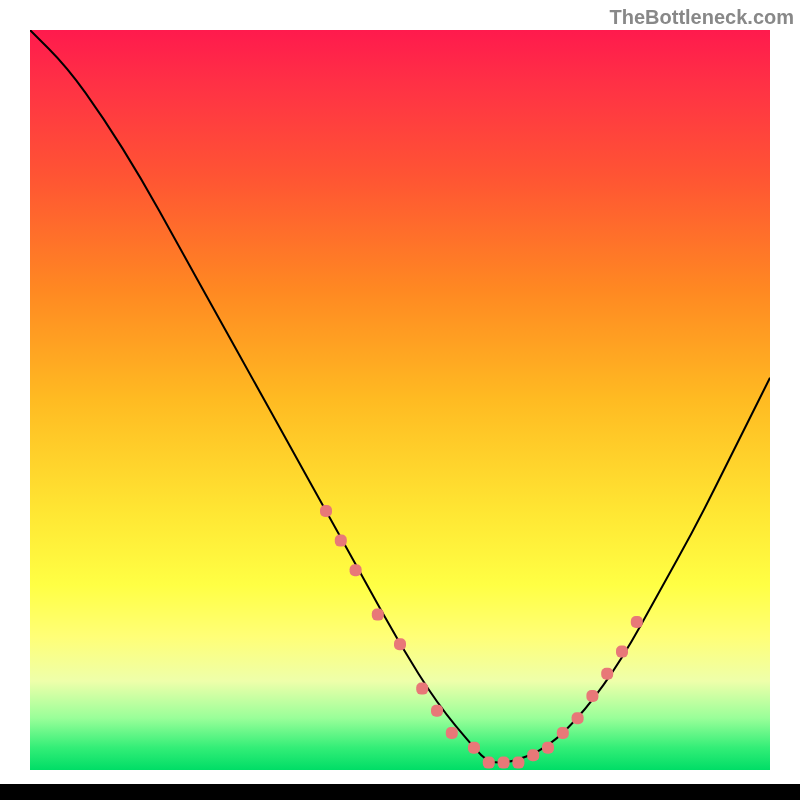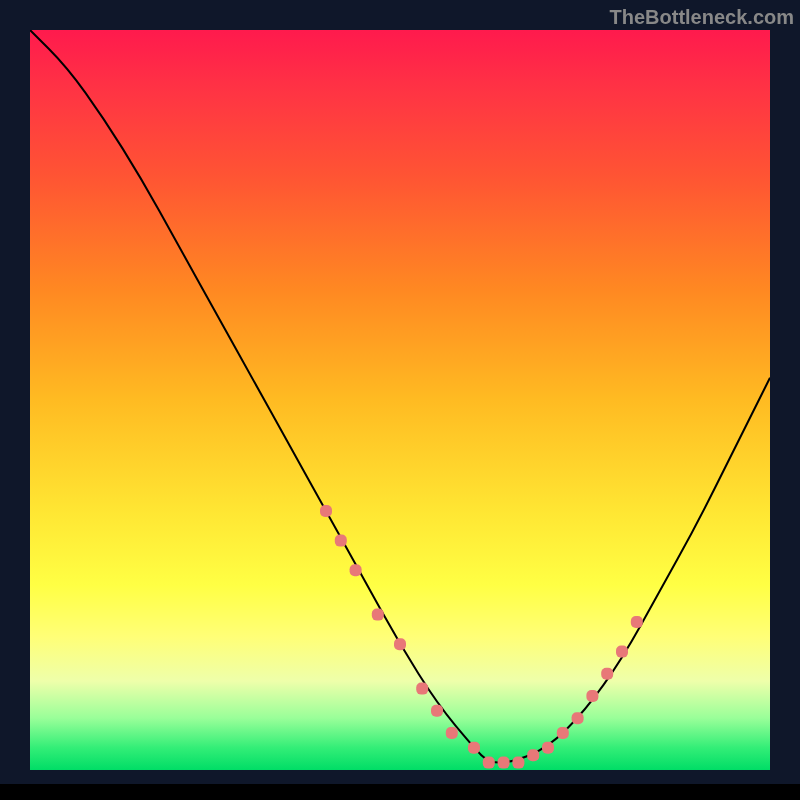--- a/index.html
+++ b/index.html
@@ -8,21 +8,21 @@
     background: #000;
     width: 800px;
     height: 800px;
     overflow: hidden;
     font-family: Arial, sans-serif;
   }
   .container {
     position: relative;
     width: 800px;
     height: 784px;
-    background: #0f172a;
+    background: #ffffff;
   }
   .plot-area {
     position: absolute;
     left: 30px;
     top: 30px;
     width: 740px;
     height: 740px;
     background: linear-gradient(to bottom,
       #ff1a4d 0%,
       #ff3344 8%,

